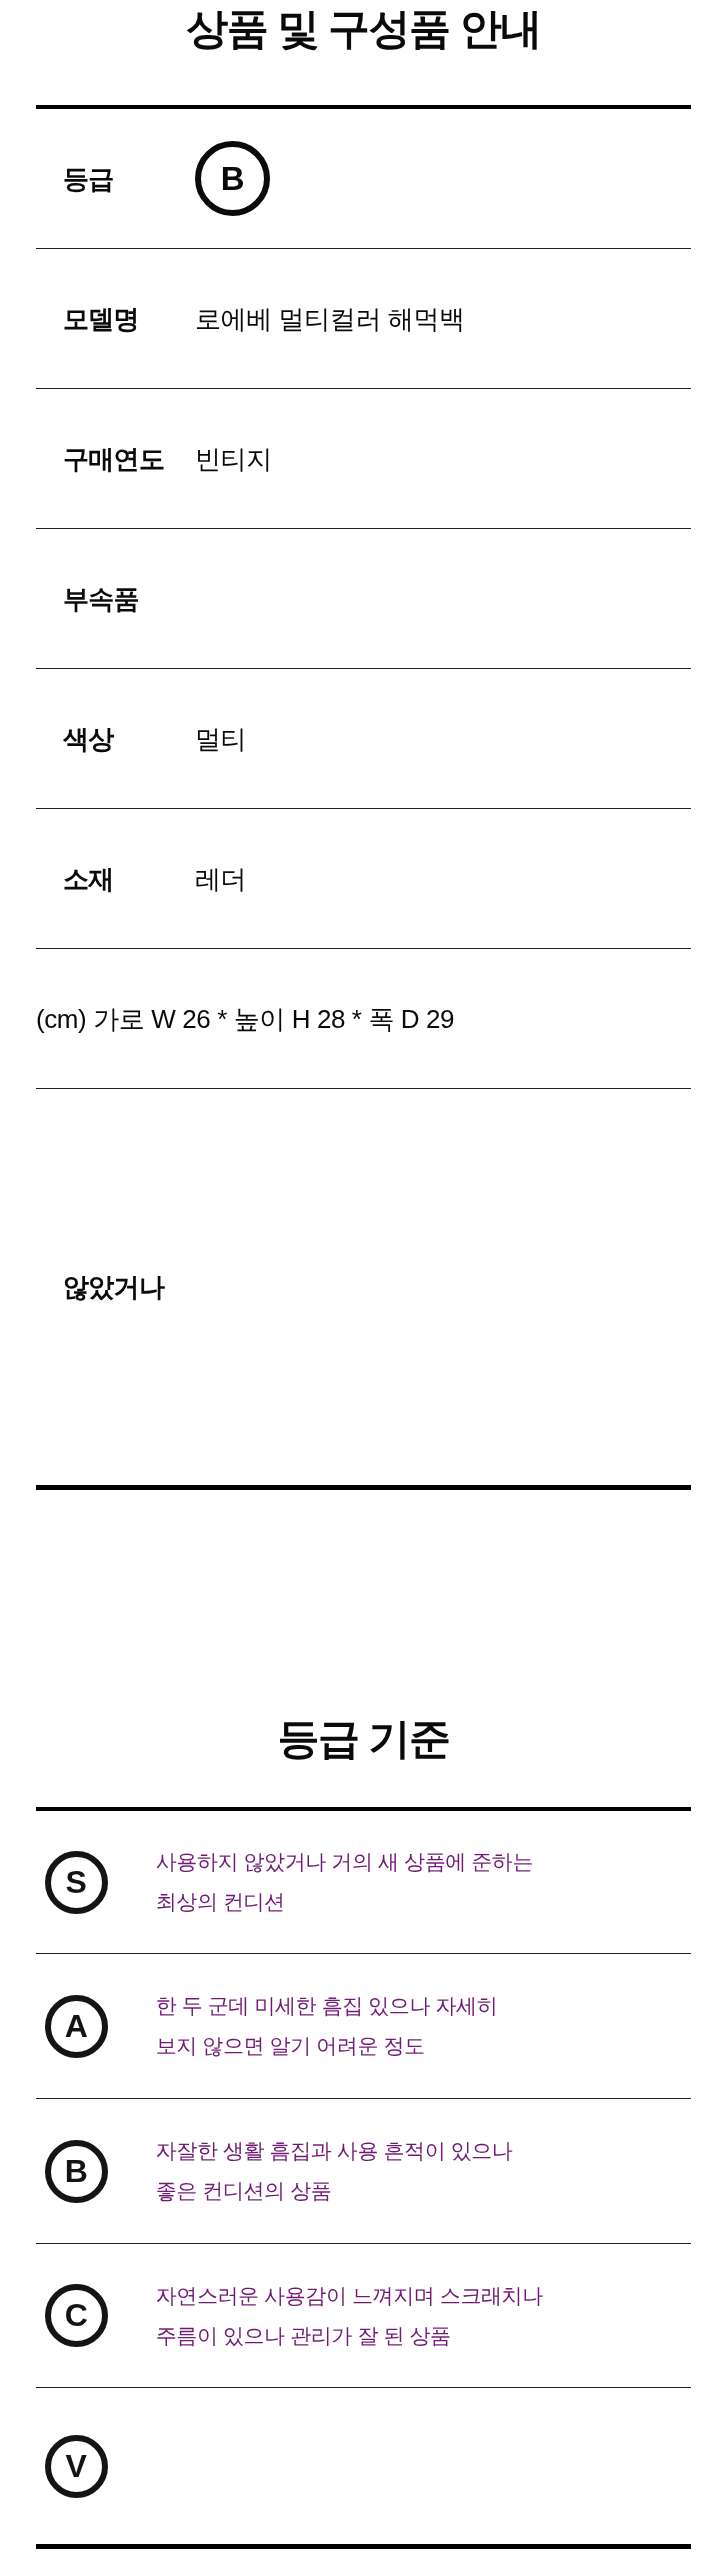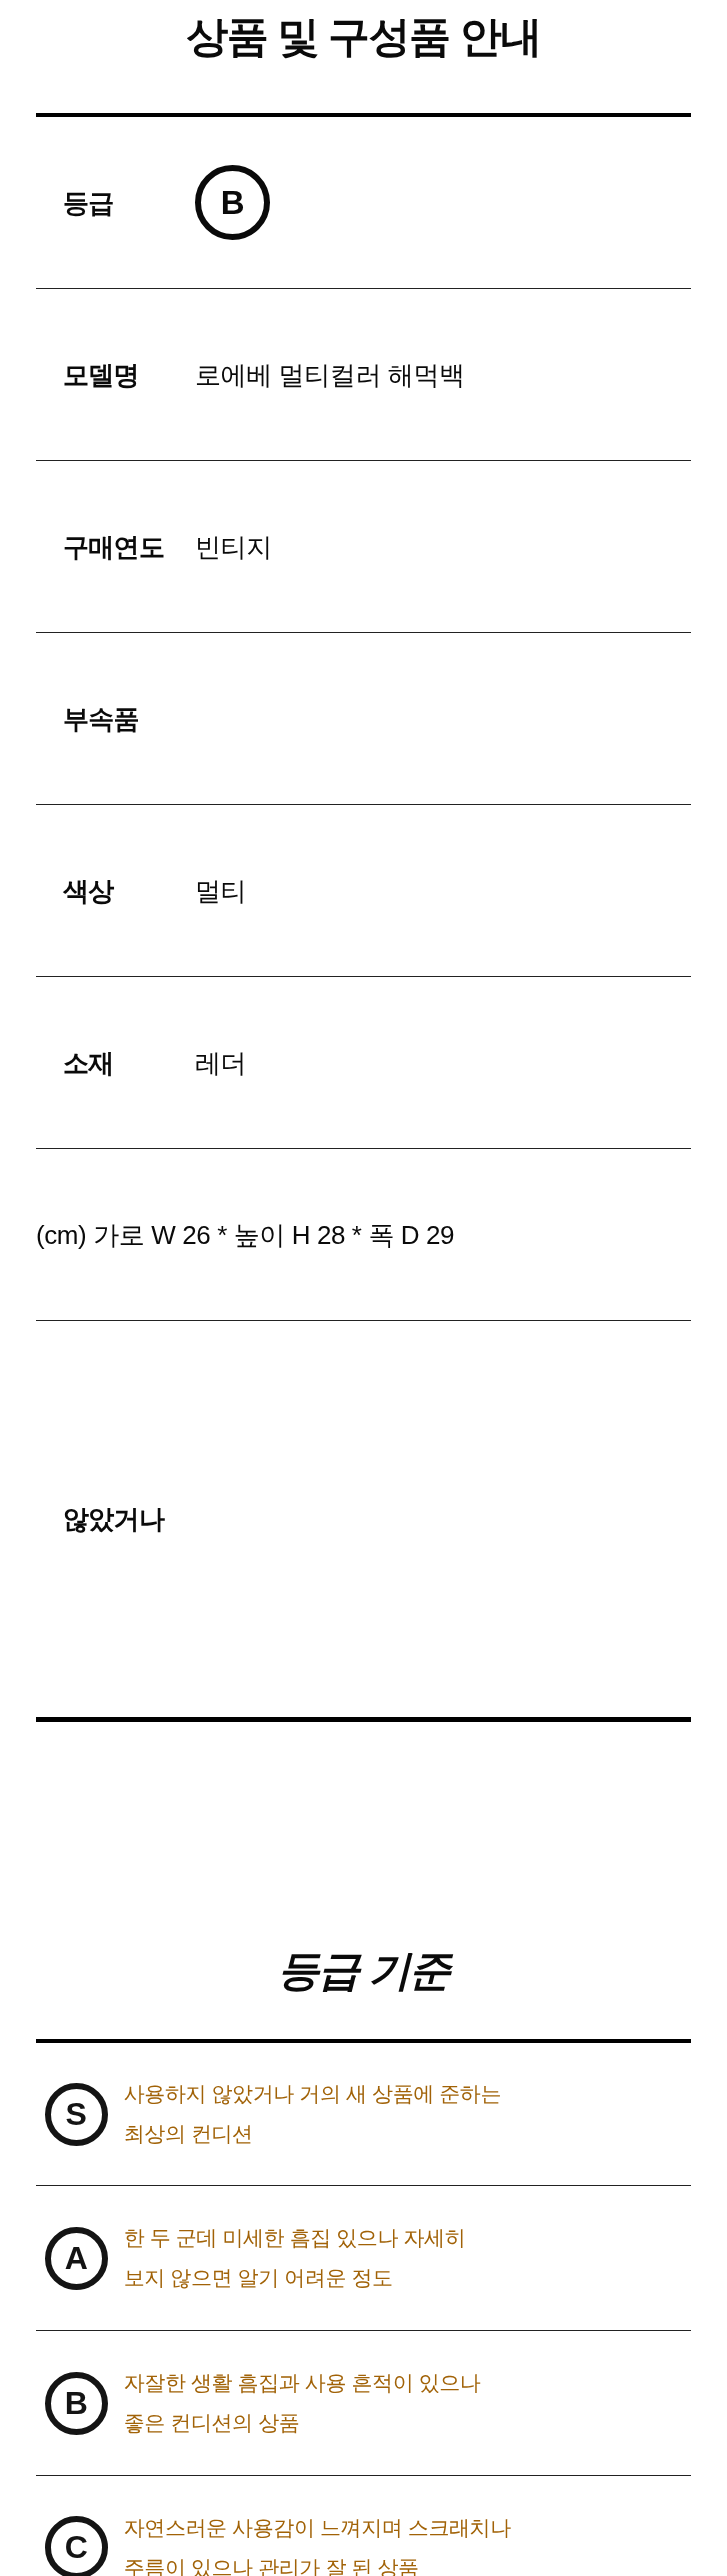--- a/index.html
+++ b/index.html
@@ -11,41 +11,41 @@
     width: 727px;
     height: 2576px;
     font-family: "Liberation Sans", "DejaVu Sans", sans-serif;
     color: #111111;
     overflow: hidden;
   }
   .container {
     padding: 0 36px;
   }
   .page-title {
-    margin: 8px;
+    margin: 0;
     font-size: 42px;
     font-weight: 800;
     letter-spacing: -1.5px;
     line-height: 58px;
     text-align: center;
     color: #0a0a0a;
     white-space: nowrap;
   }
   .rule-thick {
     height: 4.4px;
     background: #000000;
   }
   .rule-thick.below-title-1 { margin-top: 47px; }
   .rule-thick.below-title-2 { margin-top: 39px; }
 
   
   .info-row {
     display: flex;
     align-items: center;
-    height: 172px;
+    height: 140px;
     border-bottom: 1.5px solid #222222;
     box-sizing: border-box;
   }
   .info-row.tall {
     height: 396px;
     border-bottom: none;
   }
   .info-label {
     width: 159px;
     padding-left: 27px;
@@ -77,21 +77,20 @@
     justify-content: center;
     font-size: 33px;
     font-weight: 700;
     color: #0a0a0a;
     box-sizing: content-box;
   }
 
   
   .section-title-2 {
     margin: 220px 0 0 0;
-    font-style: italic;
   }
   .grade-row {
     display: flex;
     align-items: center;
     height: 145px;
     border-bottom: 1.5px solid #222222;
     box-sizing: border-box;
     padding-left: 8.7px;
   }
   .grade-row.r1 { height: 143px; }
@@ -105,25 +104,25 @@
     display: flex;
     align-items: center;
     justify-content: center;
     font-size: 32px;
     font-weight: 700;
     color: #141414;
     flex-shrink: 0;
     box-sizing: content-box;
   }
   .grade-text {
-    margin-left: 16px;
+    margin-left: 48px;
     font-size: 21px;
     line-height: 40px;
     letter-spacing: -0.4px;
-    color: #a16207;
+    color: #701a75;
     white-space: pre-line;
   }
 </style>
 </head>
 <body>
 
 <div class="container">
 
   <h1 class="page-title">상품 및 구성품 안내</h1>
   <div class="rule-thick below-title-1"></div>

